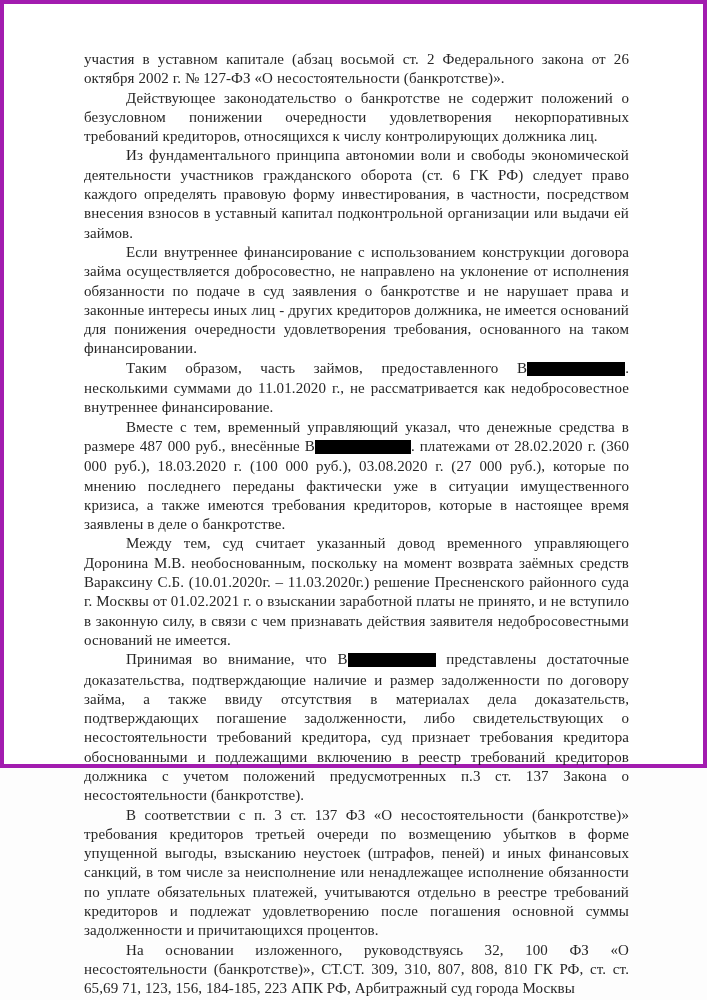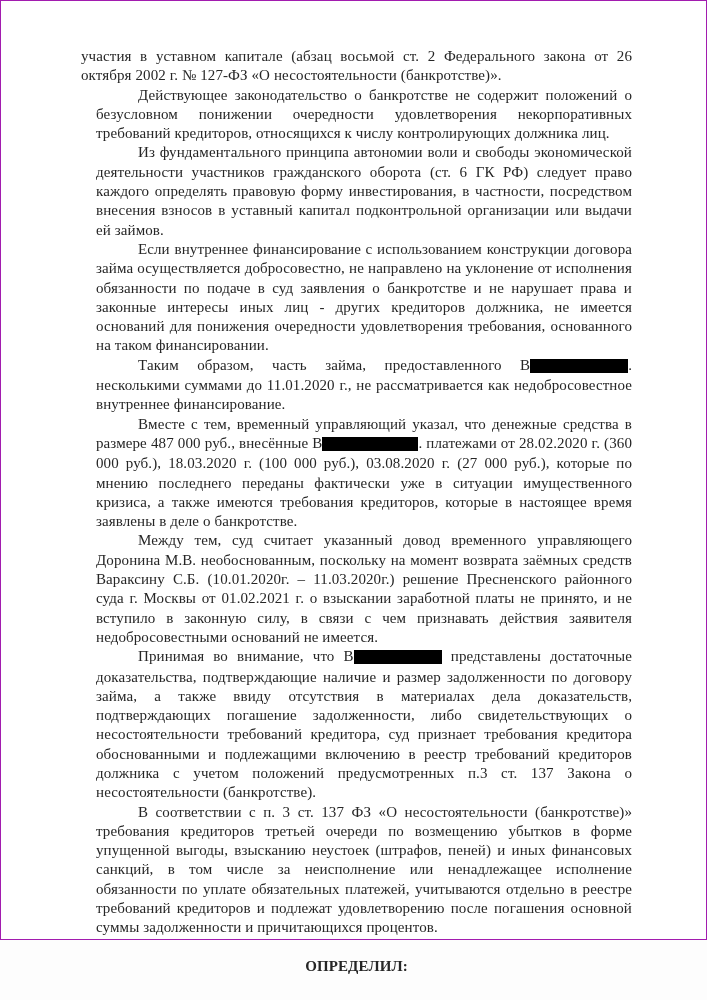--- a/index.html
+++ b/index.html
@@ -8,34 +8,34 @@
     --underline-color:#b5423c;
     --page-bg:#ffffff;
   }
   html,body{margin:0;padding:0;}
   body{
     width:707px;height:1000px;background:#fdfdfd;overflow:hidden;
     font-family:"Liberation Serif","DejaVu Serif",serif;
   }
   .page{
     box-sizing:border-box;
-    width:707px;height:940px;
+    width:707px;height:768px;
     background:var(--page-bg);
-    border:1px solid #a21caf;
+    border:4px solid #a21caf;
     padding:46px 74px 0 80px;
   }
   .text{
     font-size:15px;
     line-height:19.3px;
     color:var(--text-color);
     text-align:justify;
     letter-spacing:0.1px;
   }
   .text p{margin:0;}
-  p.indent{text-indent:42px;margin-left:15px;}
+  p.indent{text-indent:42px;}
   p.heading{
     text-align:center;
     font-weight:bold;
     text-indent:0;
     margin-top:19px;
   }
   .redaction{
     background:var(--redaction-color);
     font-size:0.8em;
     display:inline;
@@ -44,20 +44,21 @@
 </style>
 </head>
 <body>
 
 <div class="page">
   <main class="text">
       <p class=""><span>участия в уставном капитале (абзац восьмой ст. 2 Федерального закона от 26 октября 2002 г. № 127-ФЗ «О несостоятельности (банкротстве)».</span></p>
       <p class="indent"><span>Действующее законодательство о банкротстве не содержит положений о безусловном понижении очередности удовлетворения некорпоративных требований кредиторов, относящихся к числу контролирующих должника лиц.</span></p>
       <p class="indent"><span>Из фундаментального принципа автономии воли и свободы экономической деятельности участников гражданского оборота (ст. 6 ГК РФ) следует право каждого определять правовую форму инвестирования, в частности, посредством внесения взносов в уставный капитал подконтрольной организации или выдачи ей займов.</span></p>
       <p class="indent"><span>Если внутреннее финансирование с использованием конструкции договора займа осуществляется добросовестно, не направлено на уклонение от исполнения обязанности по подаче в суд заявления о банкротстве и не нарушает права и законные интересы иных лиц - других кредиторов должника, не имеется оснований для понижения очередности удовлетворения требования, основанного на таком финансировании.</span></p>
-      <p class="indent"><span>Таким образом, часть займа, предоставленного В</span><span class="redaction" style="padding-right: 98px;"></span><span>. несколькими суммами до 11.01.2020 г., не рассматривается как недобросовестное внутреннее финансирование.</span></p>
+      <p class="indent"><span>Таким образом, часть займов, предоставленного В</span><span class="redaction" style="padding-right: 98px;"></span><span>. несколькими суммами до 11.01.2020 г., не рассматривается как недобросовестное внутреннее финансирование.</span></p>
       <p class="indent"><span>Вместе с тем, временный управляющий указал, что денежные средства в размере 487 000 руб., внесённые В</span><span class="redaction" style="padding-right: 96px;"></span><span>. платежами от 28.02.2020 г. (360 000 руб.), 18.03.2020 г. (100 000 руб.), 03.08.2020 г. (27 000 руб.), которые по мнению последнего переданы фактически уже в ситуации имущественного кризиса, а также имеются требования кредиторов, которые в настоящее время заявлены в деле о банкротстве.</span></p>
       <p class="indent"><span>Между тем, суд считает указанный довод временного управляющего Доронина М.В. необоснованным, поскольку на момент возврата заёмных средств Вараксину С.Б. (10.01.2020г. – 11.03.2020г.) решение Пресненского районного суда г. Москвы от 01.02.2021 г. о взыскании заработной платы не принято, и не вступило в законную силу, в связи с чем признавать действия заявителя недобросовестными оснований не имеется.</span></p>
       <p class="indent"><span>Принимая во внимание, что В</span><span class="redaction" style="padding-right: 88px;"></span><span> представлены достаточные доказательства, подтверждающие наличие и размер задолженности по договору займа, а также ввиду отсутствия в материалах дела доказательств, подтверждающих погашение задолженности, либо свидетельствующих о несостоятельности требований кредитора, суд признает требования кредитора обоснованными и подлежащими включению в реестр требований кредиторов должника с учетом положений предусмотренных п.3 ст. 137 Закона о несостоятельности (банкротстве).</span></p>
       <p class="indent"><span>В соответствии с п. 3 ст. 137 ФЗ «О несостоятельности (банкротстве)» требования кредиторов третьей очереди по возмещению убытков в форме упущенной выгоды, взысканию неустоек (штрафов, пеней) и иных финансовых санкций, в том числе за неисполнение или ненадлежащее исполнение обязанности по уплате обязательных платежей, учитываются отдельно в реестре требований кредиторов и подлежат удовлетворению после погашения основной суммы задолженности и причитающихся процентов.</span></p>
+      <p class="indent"><span>На основании изложенного, руководствуясь 32, 100 ФЗ «О несостоятельности (банкротстве)», СТ.СТ. 309, 310, 807, 808, 810 ГК РФ, ст. ст. 65,69 71, 123, 156, 184-185, 223 АПК РФ, Арбитражный суд города Москвы</span></p>
       <p class="heading"><span>ОПРЕДЕЛИЛ:</span></p>
     </main>
 </div>
 
 </body></html>

